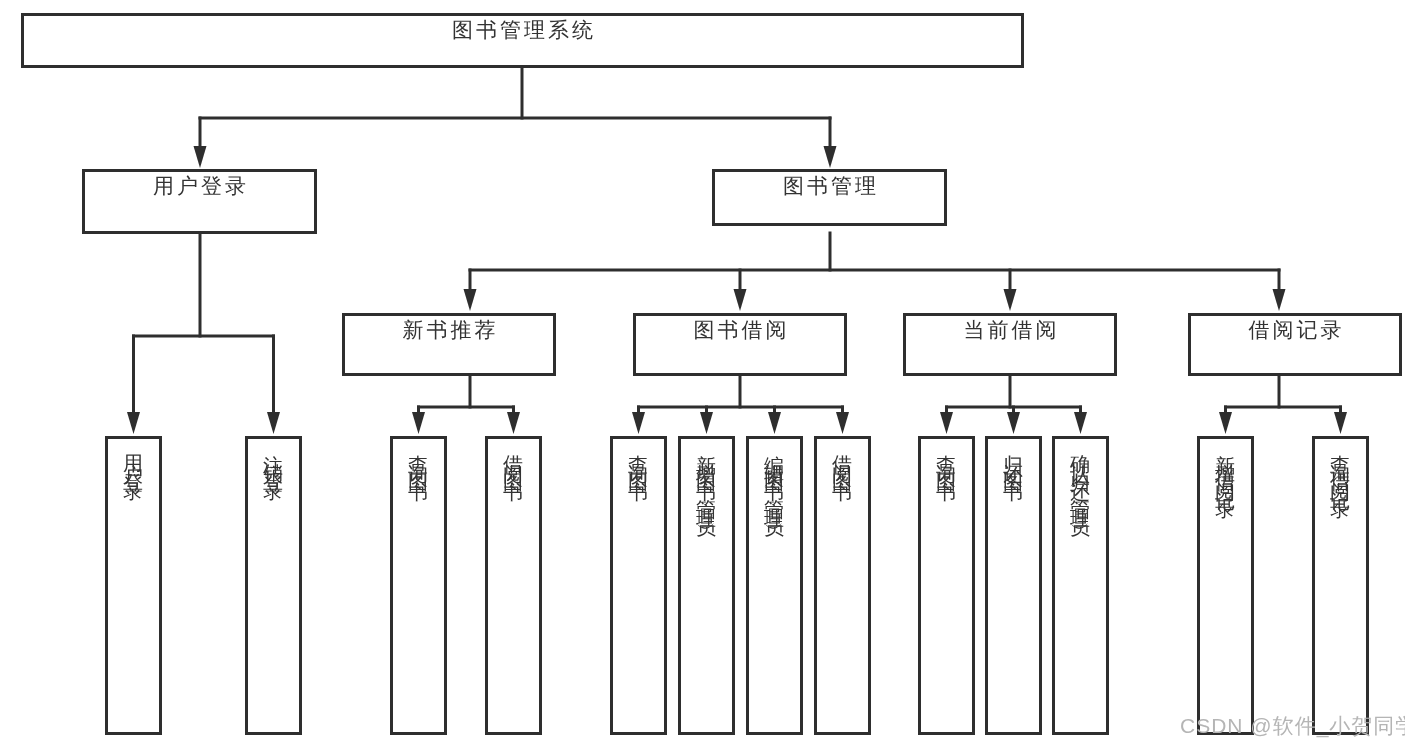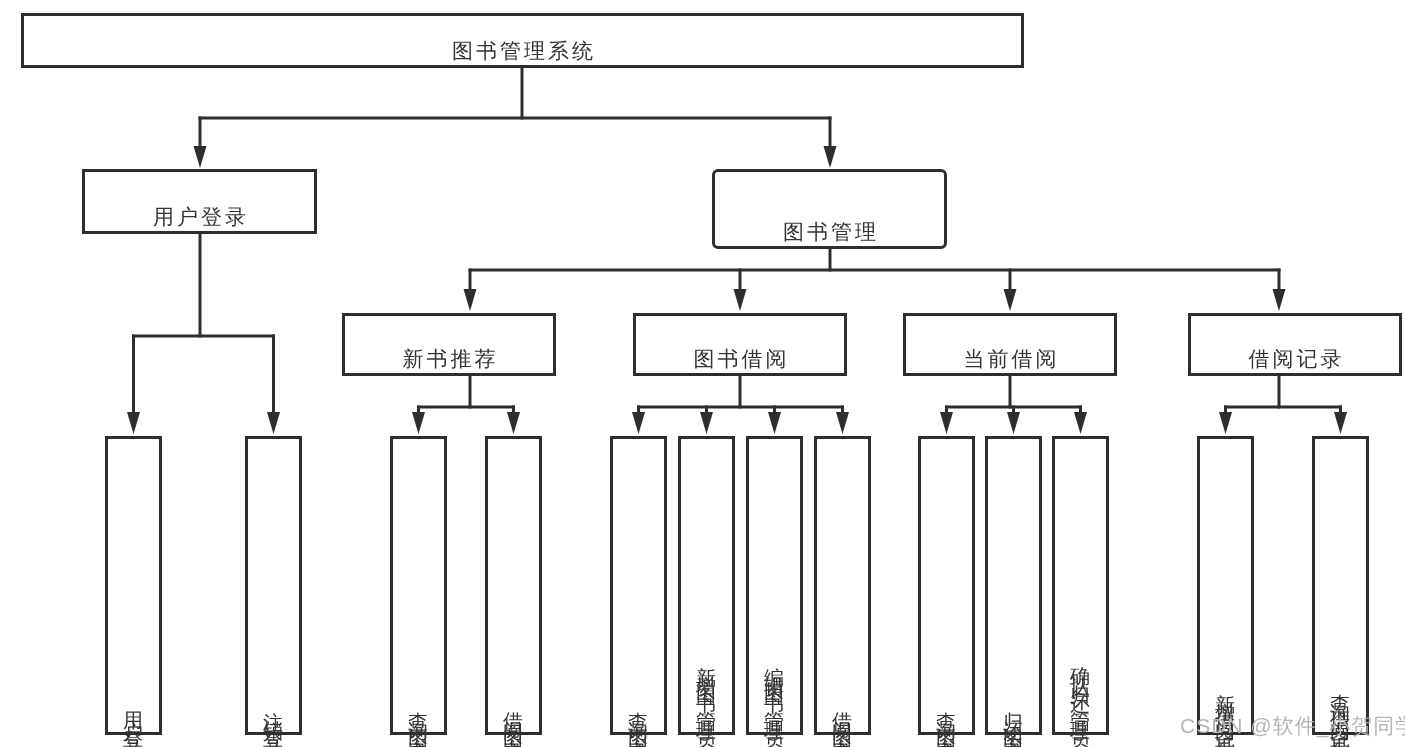--- a/index.html
+++ b/index.html
@@ -19,21 +19,21 @@
     position: absolute;
     left: 0; top: 0;
     z-index: 1;
   }
   .box {
     position: absolute;
     box-sizing: border-box;
     background: #ffffff;
     border: 3px solid #2e2e2e;
     display: flex;
-    align-items: flex-end;
+    align-items: flex-start;
     justify-content: center;
     z-index: 2;
   }
   .box .lbl {
     font-size: 21px;
     color: #333333;
     letter-spacing: 3px;
     text-indent: 3px;
     white-space: nowrap;
   }
@@ -41,21 +41,21 @@
     writing-mode: vertical-rl;
     text-orientation: mixed;
     font-size: 20px;
     line-height: 1;
     letter-spacing: 9px;
     text-indent: 0;
   }
   
   #node-root   { left: 21px;  top: 13px;  width: 1003px; height: 55px; }
   #node-login  { left: 82px;  top: 169px; width: 235px;  height: 65px; }
-  #node-mgmt   { left: 712px; top: 169px; width: 235px;  height: 80px; border-radius: 6px; }
+  #node-mgmt   { left: 712px; top: 169px; width: 235px;  height: 57px; }
   .l3 { top: 313px; height: 63px; width: 214px; }
   #node-rec    { left: 342px; }
   #node-borrow { left: 633px; }
   #node-cur    { left: 903px; }
   #node-recd   { left: 1188px; }
   .leaf { top: 436px; width: 57px; height: 299px; }
   #leaf-a1 { left: 105px; }
   #leaf-a2 { left: 245px; }
   #leaf-b1 { left: 390px; }
   #leaf-b2 { left: 485px; }

